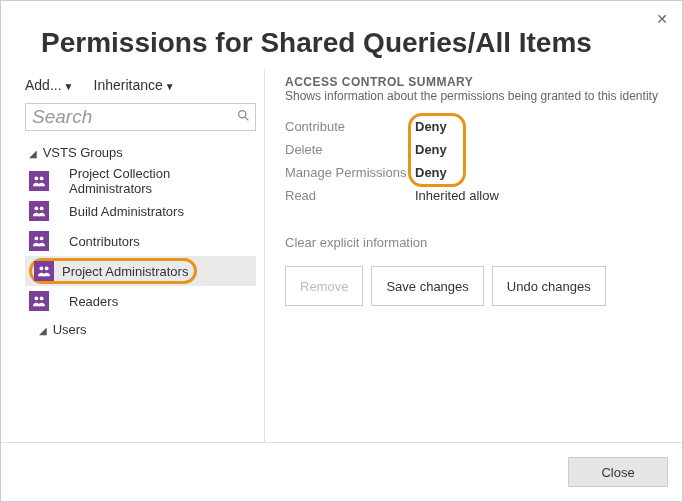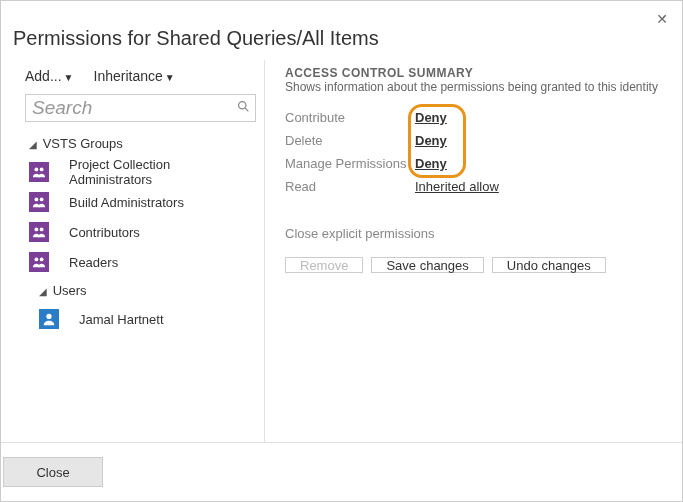--- a/index.html
+++ b/index.html
@@ -21,24 +21,24 @@
   }
   .close-x {
     position: absolute;
     top: 10px;
     right: 14px;
     font-size: 14px;
     color: #666;
     cursor: pointer;
   }
   .title {
-    font-size: 20px;
-    font-weight: 400;
-    color: #333;
-    padding: 26px 24px 10px 12px;
+    font-size: 28px;
+    font-weight: 700;
+    color: #333;
+    padding: 26px 24px 10px 40px;
   }
   .body {
     flex: 1;
     display: flex;
     padding: 0 24px;
     overflow: hidden;
   }
   .left {
     width: 240px;
     border-right: 1px solid #e0e0e0;
@@ -150,43 +150,43 @@
     margin-bottom: 16px;
   }
   .perm-table {
     display: grid;
     grid-template-columns: 130px auto;
     row-gap: 8px;
     align-items: center;
     margin-bottom: 32px;
   }
   .perm-label { color: #888; font-size: 13px; }
-  .perm-val { color: #333; font-size: 13px; text-decoration: underline; }
+  .perm-val { color: #333; font-size: 13px; }
   .clear-link {
     color: #888;
     font-size: 13px;
     margin-bottom: 16px;
     cursor: pointer;
   }
   .btn-row { display: flex; gap: 8px; }
   .btn {
-    height: 16px;
+    height: 40px;
     padding: 0 14px;
     border: 1px solid #ccc;
     background: #fff;
     font-size: 13px;
     color: #333;
     cursor: pointer;
   }
   .btn.disabled { color: #bbb; cursor: default; }
   .footer {
     border-top: 1px solid #e0e0e0;
-    padding: 14px 2px;
-    display: flex;
-    justify-content: flex-start;
+    padding: 14px 14px;
+    display: flex;
+    justify-content: flex-end;
   }
   .close-btn {
     width: 100px;
     height: 30px;
     background: #e6e6e6;
     border: 1px solid #ccc;
     font-size: 13px;
     color: #333;
     cursor: pointer;
   }
@@ -263,45 +263,49 @@
         <span class="grp-icon">
             <svg viewBox="0 0 16 16">
               <circle cx="5" cy="5" r="2.2"></circle>
               <circle cx="11" cy="5" r="2.2"></circle>
               <path d="M1 14c0-2.5 1.8-4 4-4s4 1.5 4 4z"></path>
               <path d="M7 14c0-2.5 1.8-4 4-4s4 1.5 4 4z"></path>
             </svg>
           </span>
         <span>Contributors</span>
       </div>
+      <div class="list-item selected">
+        <span class="hl">
+          <span class="grp-icon">
+              <svg viewBox="0 0 16 16">
+                <circle cx="5" cy="5" r="2.2"></circle>
+                <circle cx="11" cy="5" r="2.2"></circle>
+                <path d="M1 14c0-2.5 1.8-4 4-4s4 1.5 4 4z"></path>
+                <path d="M7 14c0-2.5 1.8-4 4-4s4 1.5 4 4z"></path>
+              </svg>
+            </span>
+          <span style="margin-left:8px">Project Administrators</span>
+        </span>
+      </div>
       <div class="list-item">
         <span class="grp-icon">
             <svg viewBox="0 0 16 16">
               <circle cx="5" cy="5" r="2.2"></circle>
               <circle cx="11" cy="5" r="2.2"></circle>
               <path d="M1 14c0-2.5 1.8-4 4-4s4 1.5 4 4z"></path>
               <path d="M7 14c0-2.5 1.8-4 4-4s4 1.5 4 4z"></path>
             </svg>
           </span>
         <span>Readers</span>
       </div>
 
       <div class="group-header" style="padding-left:14px">
         <span class="tri">◢</span>
         <span>Users</span>
       </div>
-      <div class="list-item" style="padding-left:14px">
-        <span class="user-icon">
-            <svg viewBox="0 0 16 16">
-              <circle cx="8" cy="5" r="3"></circle>
-              <path d="M2 15c0-3.2 2.7-5 6-5s6 1.8 6 5z"></path>
-            </svg>
-          </span>
-        <span>Jamal Hartnett</span>
-      </div>
     </div>
 
     <div class="right">
       <div class="acs-title">ACCESS CONTROL SUMMARY</div>
       <div class="acs-sub">Shows information about the permissions being granted to this identity</div>
 
       <div class="perm-area">
         <div class="perm-table">
           <div class="perm-label">Contribute</div>
           <div class="perm-val" style="font-weight:700">Deny</div>
@@ -311,21 +315,21 @@
 
           <div class="perm-label">Manage Permissions</div>
           <div class="perm-val" style="font-weight:700">Deny</div>
 
           <div class="perm-label">Read</div>
           <div class="perm-val">Inherited allow</div>
         </div>
         <div class="deny-overlay"></div>
       </div>
 
-      <div class="clear-link">Close explicit permissions</div>
+      <div class="clear-link">Clear explicit information</div>
 
       <div class="btn-row">
         <button class="btn disabled">Remove</button>
         <button class="btn">Save changes</button>
         <button class="btn">Undo changes</button>
       </div>
     </div>
   </div>
 
   <div class="footer">

